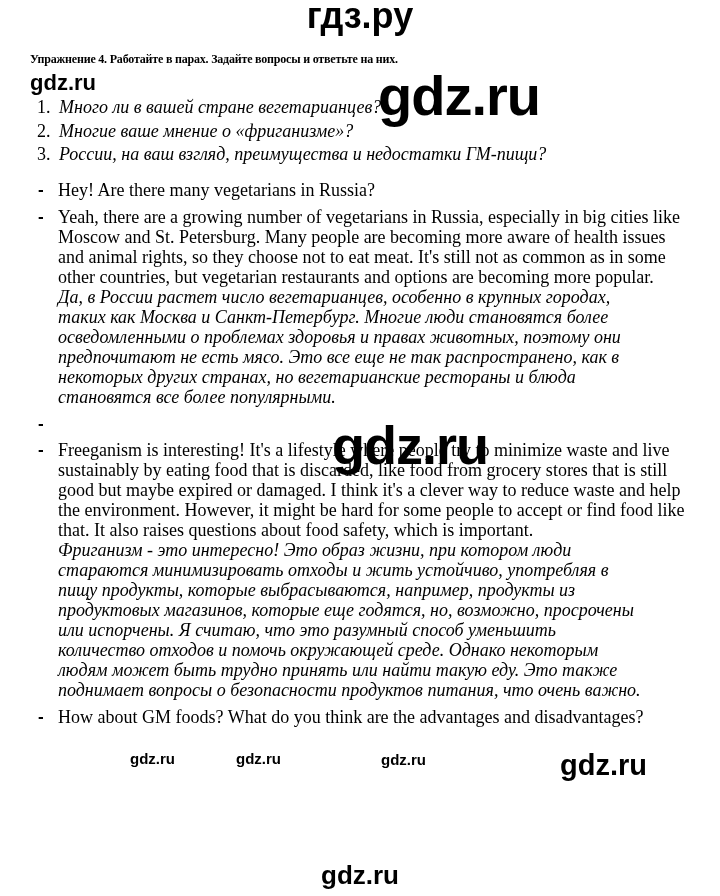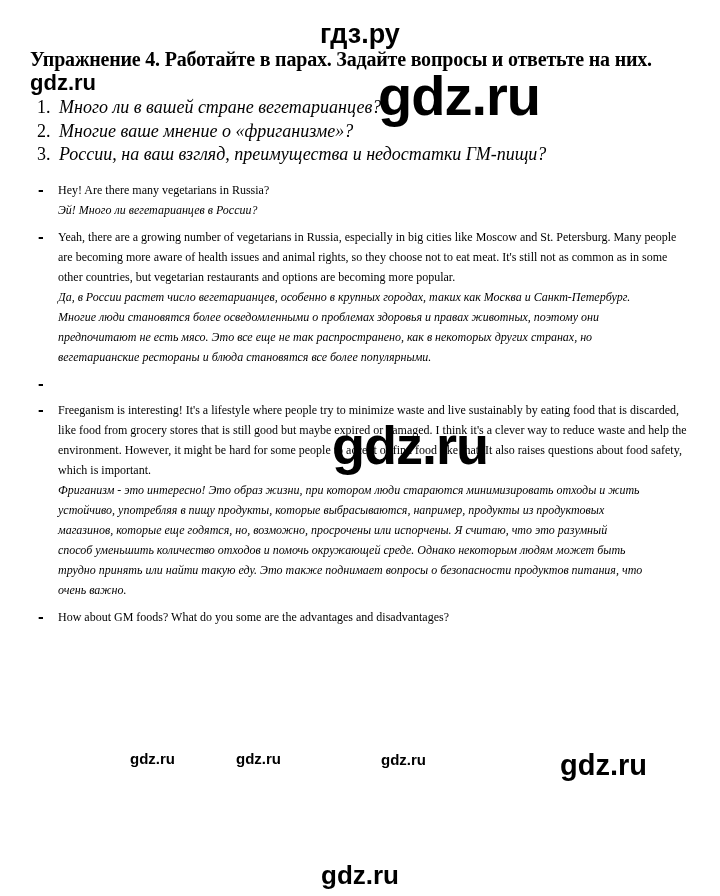--- a/index.html
+++ b/index.html
@@ -5,53 +5,53 @@
   html, body { margin: 0; padding: 0; }
   body {
     width: 720px; height: 896px;
     background: #ffffff;
     color: #000000;
     font-family: "Liberation Serif", serif;
     position: relative;
     overflow: hidden;
   }
   .site-title {
-    position: absolute; top: 20px; left: 0; right: 0;
+    position: absolute; top: 2px; left: 0; right: 0;
     text-align: center;
     font-family: "Liberation Sans", sans-serif;
     font-weight: bold;
-    font-size: 27px; line-height: 28px;
+    font-size: 36px; line-height: 28px;
   }
   .content {
     position: absolute; top: 48px; left: 30px; width: 664px;
   }
   .heading {
     font-weight: bold;
-    font-size: 20px; line-height: 22px;
+    font-size: 12px; line-height: 22px;
     white-space: nowrap;
     letter-spacing: -0.2px;
   }
   .wm-heading-line {
     font-family: "Liberation Sans", sans-serif;
     font-weight: bold;
     font-size: 22px; line-height: 25px;
   }
   .questions { margin-top: 1px; padding-left: 7px; }
   .q-row { display: flex; font-size: 18px; line-height: 23.5px; }
   .q-num { width: 22px; flex: none; }
   .q-text { flex: 1; font-style: italic; }
   .dialogue { margin-top: 13px; }
   .d-item { display: flex; margin-bottom: 7px; }
   .d-marker {
     flex: none; width: 20px; padding-left: 8px;
     font-family: "Liberation Sans", sans-serif;
     font-weight: bold;
     font-size: 17px; line-height: 19px;
   }
-  .d-body { flex: 1; font-size: 12px; line-height: 20px; }
+  .d-body { flex: 1; font-size: 18px; line-height: 20px; }
   .d-en { }
   .d-ru { font-style: italic; max-width: 586px; }
   .wm {
     position: absolute;
     font-family: "Liberation Sans", sans-serif;
     font-weight: bold;
     white-space: nowrap;
     line-height: 1;
   }
   .wm-top-right   { left: 378px; top: 68px;  font-size: 56px; letter-spacing: -1px; }
@@ -88,21 +88,20 @@
       <span class="q-text">России, на ваш взгляд, преимущества и недостатки ГМ-пищи?</span>
     </div>
   </div>
 
   <div class="dialogue">
 
     <div class="d-item">
       <span class="d-marker">-</span>
       <div class="d-body">
         <div class="d-en">Hey! Are there many vegetarians in Russia?</div>
-        <div class="d-ru">Эй! Много ли вегетарианцев в России?</div>
       </div>
     </div>
 
     <div class="d-item">
       <span class="d-marker">-</span>
       <div class="d-body">
         <div class="d-en">Yeah, there are a growing number of vegetarians in Russia, especially in big cities like Moscow and St. Petersburg. Many people are becoming more aware of health issues and animal rights, so they choose not to eat meat. It's still not as common as in some other countries, but vegetarian restaurants and options are becoming more popular.</div>
         <div class="d-ru">Да, в России растет число вегетарианцев, особенно в крупных городах, таких как Москва и Санкт-Петербург. Многие люди становятся более осведомленными о проблемах здоровья и правах животных, поэтому они предпочитают не есть мясо. Это все еще не так распространено, как в некоторых других странах, но вегетарианские рестораны и блюда становятся все более популярными.</div>
       </div>
     </div>
@@ -117,21 +116,21 @@
       <span class="d-marker">-</span>
       <div class="d-body">
         <div class="d-en">Freeganism is interesting! It's a lifestyle where people try to minimize waste and live sustainably by eating food that is discarded, like food from grocery stores that is still good but maybe expired or damaged. I think it's a clever way to reduce waste and help the environment. However, it might be hard for some people to accept or find food like that. It also raises questions about food safety, which is important.</div>
         <div class="d-ru">Фриганизм - это интересно! Это образ жизни, при котором люди стараются минимизировать отходы и жить устойчиво, употребляя в пищу продукты, которые выбрасываются, например, продукты из продуктовых магазинов, которые еще годятся, но, возможно, просрочены или испорчены. Я считаю, что это разумный способ уменьшить количество отходов и помочь окружающей среде. Однако некоторым людям может быть трудно принять или найти такую еду. Это также поднимает вопросы о безопасности продуктов питания, что очень важно.</div>
       </div>
     </div>
 
     <div class="d-item">
       <span class="d-marker">-</span>
       <div class="d-body">
-        <div class="d-en">How about GM foods? What do you some are the advantages and disadvantages?</div>
+        <div class="d-en">How about GM foods? What do you think are the advantages and disadvantages?</div>
       </div>
     </div>
 
   </div>
 </div>
 
 <div class="wm wm-top-right">gdz.ru</div>
 <div class="wm wm-middle">gdz.ru</div>
 <div class="wm wm-small-1">gdz.ru</div>
 <div class="wm wm-small-2">gdz.ru</div>

